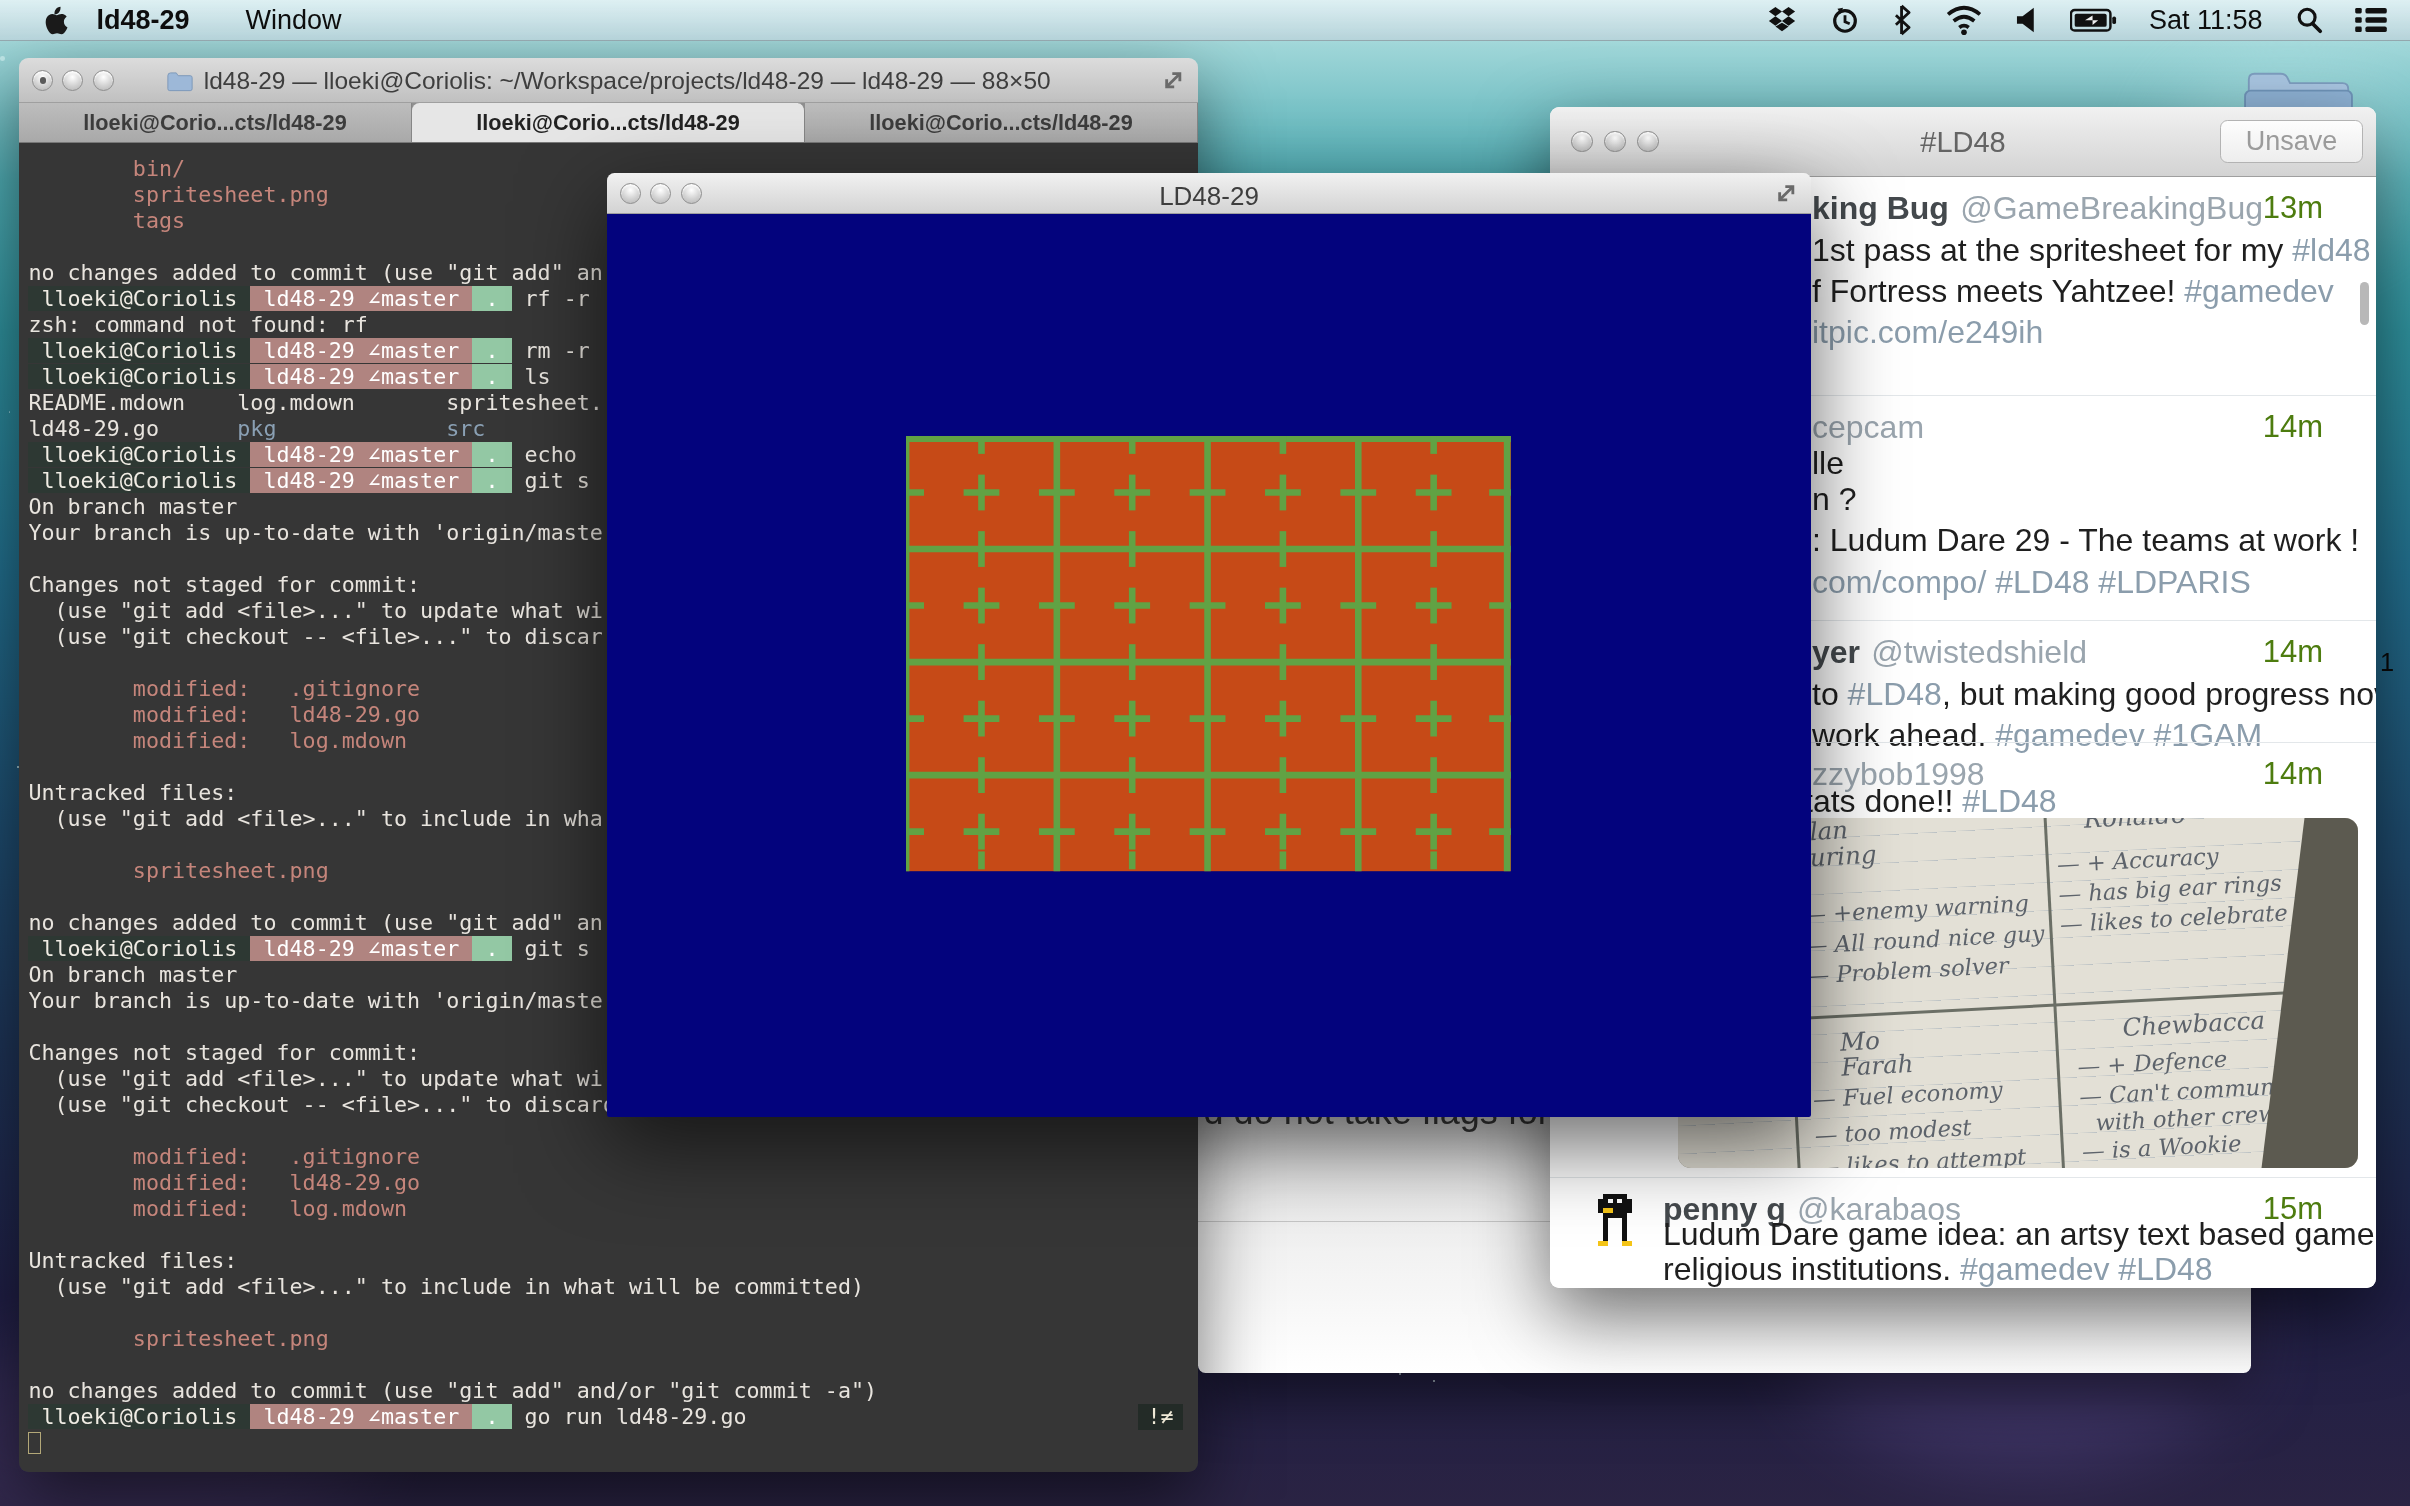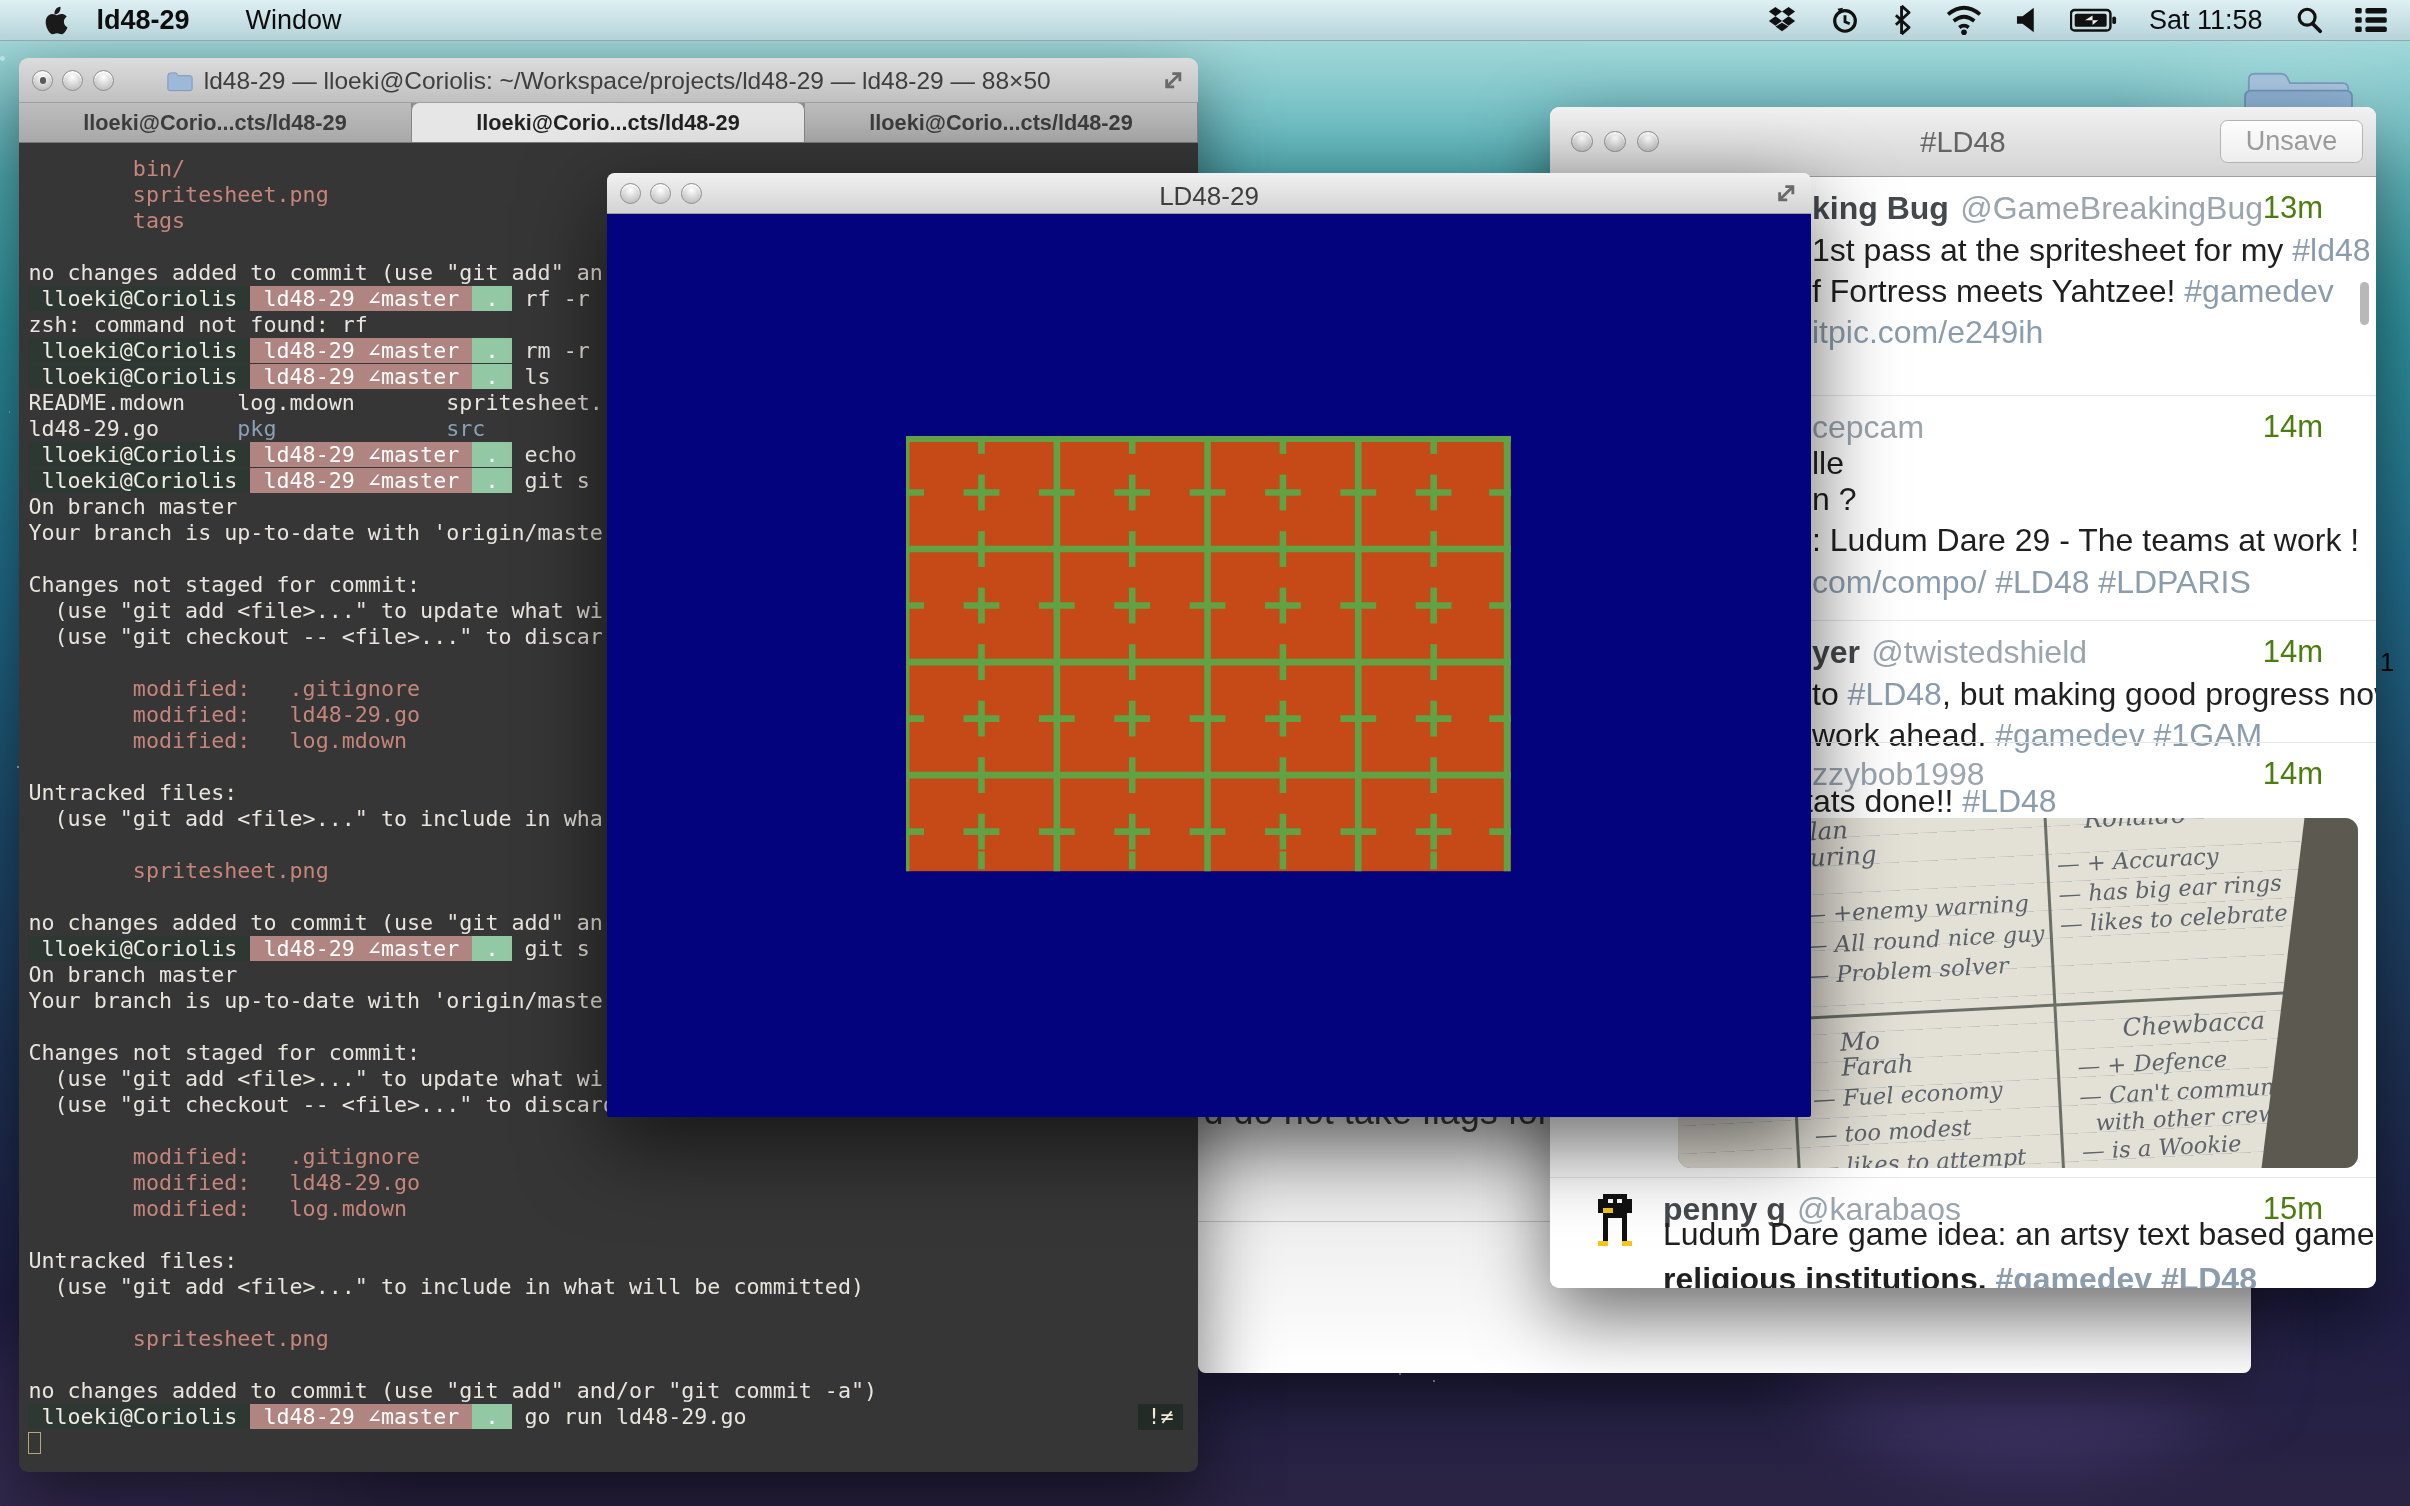--- a/index.html
+++ b/index.html
@@ -271,21 +271,21 @@
             <rect x="5" y="2" width="1" height="1" fill="#fff"></rect>
             <rect x="7" y="2" width="1" height="1" fill="#fff"></rect>
             <rect x="4" y="4" width="2" height="1" fill="#f5c518"></rect>
             <rect x="5" y="6" width="3" height="6" fill="#fff"></rect>
             <rect x="3" y="11" width="2" height="1" fill="#f5c518"></rect>
             <rect x="8" y="11" width="2" height="1" fill="#f5c518"></rect>
           </svg></span>
         <div class="tw-head" style="left: 113px; text-align: center;"><span class="tw-name">penny g</span><span class="tw-handle">@karabaos</span></div>
         <span class="tw-time">15m</span>
         <div class="tw-line" style="left: 113px; top: 38px;"><span>Ludum Dare game idea: an artsy text based game about</span></div>
-        <div class="tw-line" style="left: 113px; top: 83px; font-weight: bold;"><span>religious institutions. </span><span class="tw-h">#gamedev</span><span> </span><span class="tw-h">#LD48</span></div>
+        <div class="tw-line" style="left: 113px; top: 73px;"><span>religious institutions. </span><span class="tw-h">#gamedev</span><span> </span><span class="tw-h">#LD48</span></div>
       </div>
     </div>
   <div class="titlebar">
     <span class="tl"></span>
     <span class="tl"></span>
     <span class="tl"></span>
     <div class="win-title" id="tw-title">#LD48</div>
     <div id="unsave-btn">Unsave</div>
   </div>
   <div id="tw-scroll"></div>

